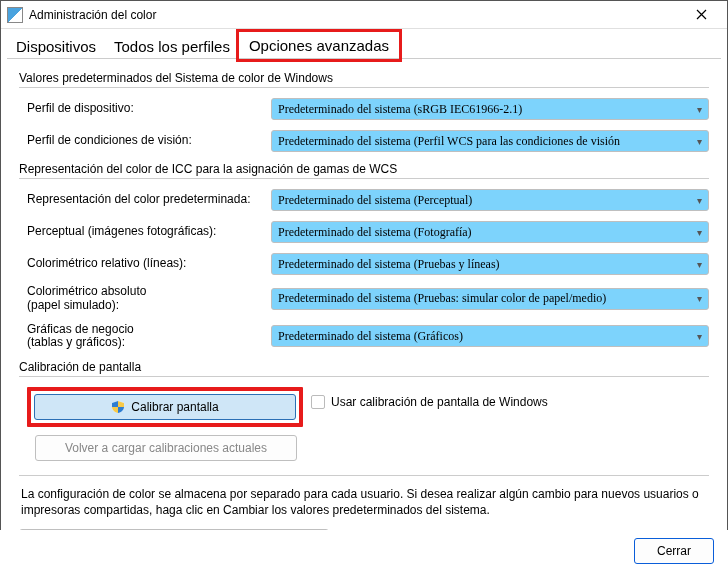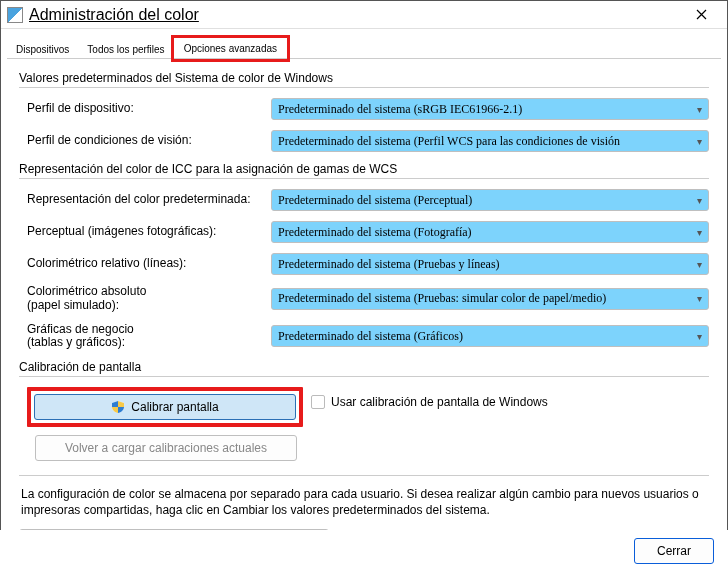--- a/index.html
+++ b/index.html
@@ -20,37 +20,37 @@
     height: 28px;
     padding: 0 6px;
     border-bottom: 1px solid #e0e0e0;
   }
   .titlebar-icon {
     width: 16px; height: 16px;
     margin-right: 6px;
     background: linear-gradient(135deg,#4aa3df 50%,#fff 50%);
     border: 1px solid #888;
   }
-  .titlebar-title { flex: 1; font-size: 16px; text-decoration: underline; }
+  .titlebar-title { flex: 1; font-size: 12px; }
   .titlebar-close {
     width: 40px; height: 24px;
     display: flex; align-items: center; justify-content: center;
     font-size: 14px;
     cursor: pointer;
   }
   .tabs {
     display: flex;
     align-items: flex-end;
     padding: 6px 6px 0 6px;
     position: relative;
     height: 30px;
   }
   .tab {
     padding: 4px 8px;
-    font-size: 10px;
+    font-size: 15px;
     cursor: pointer;
     border: 1px solid transparent;
     border-bottom: none;
   }
   .tab.highlight {
     border: 3px solid #e71b1b;
     margin: -3px;
     padding: 5px 10px;
     position: relative;
     z-index: 2;

